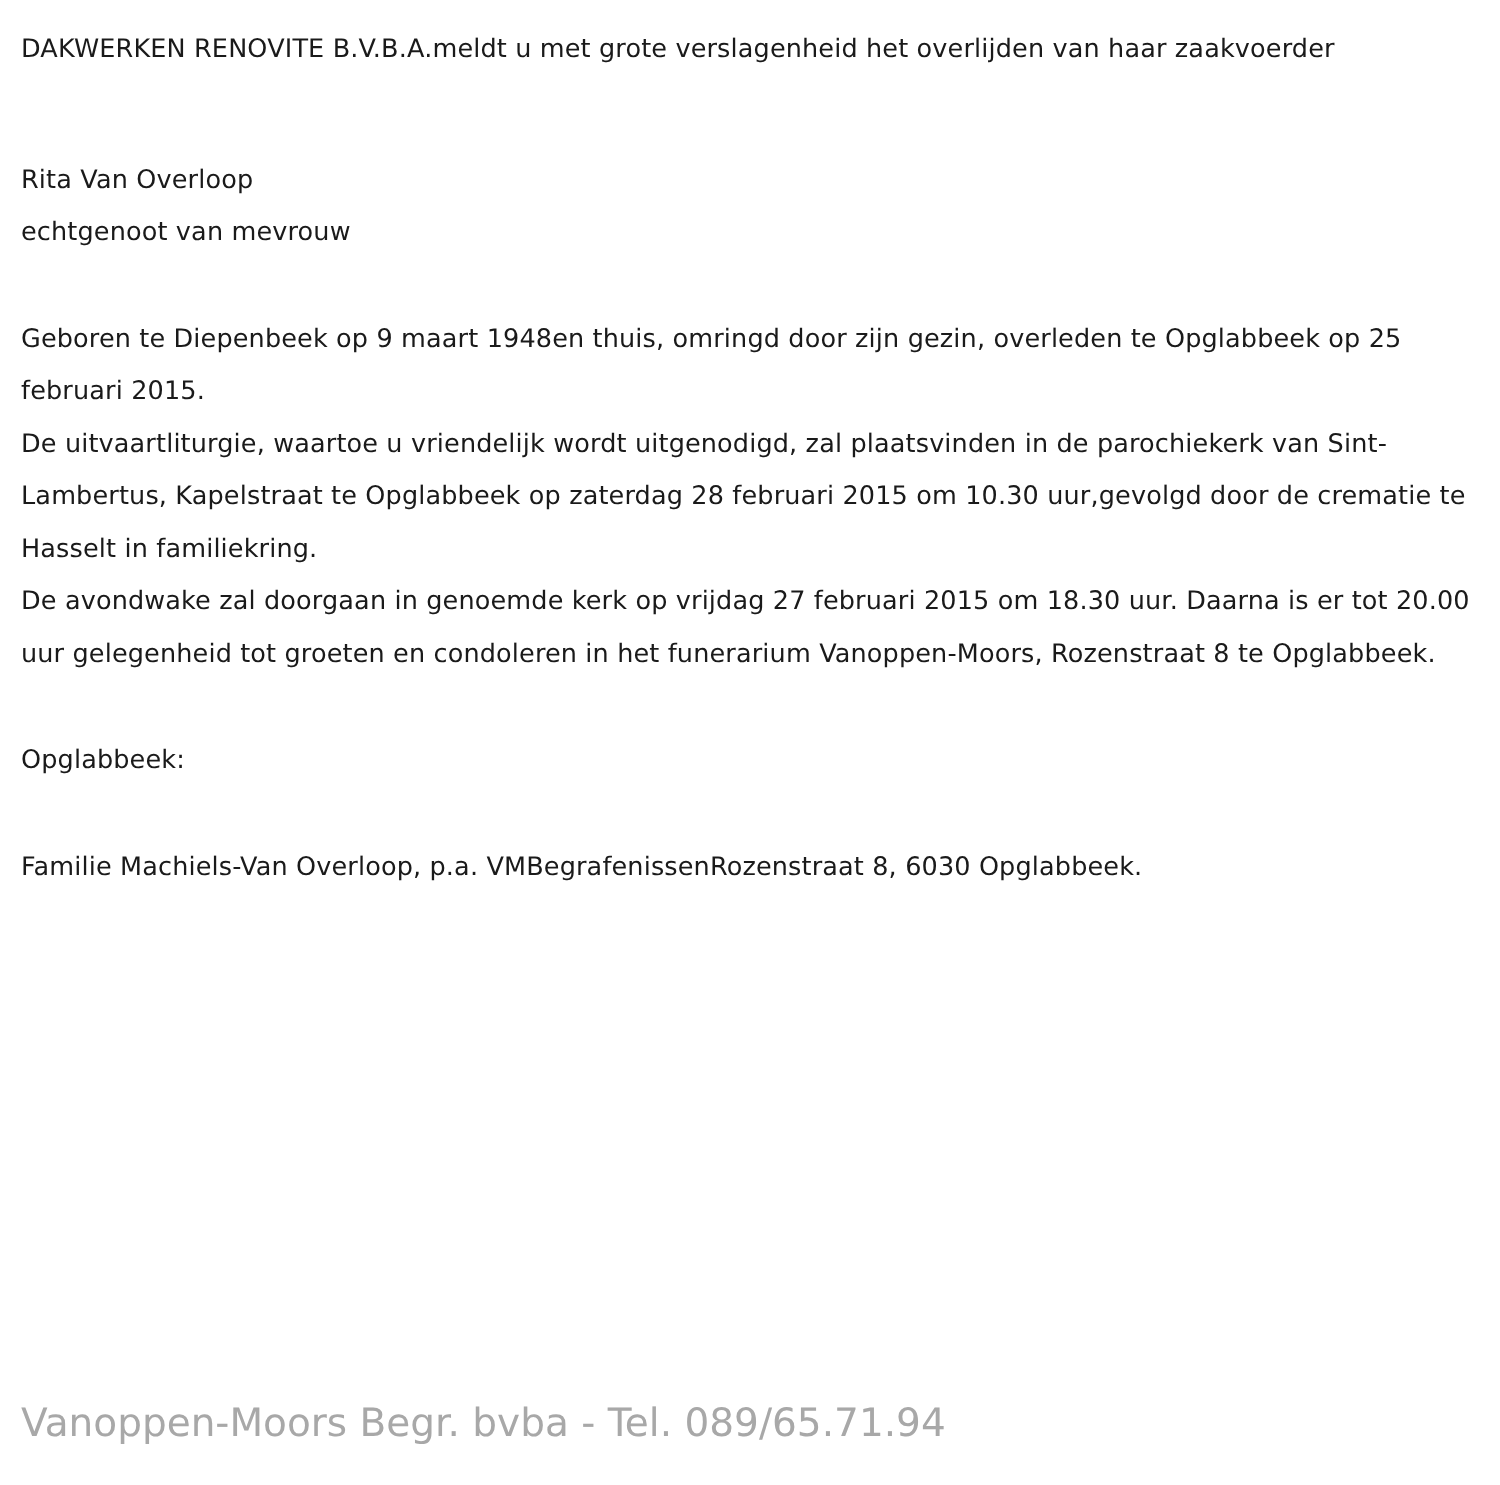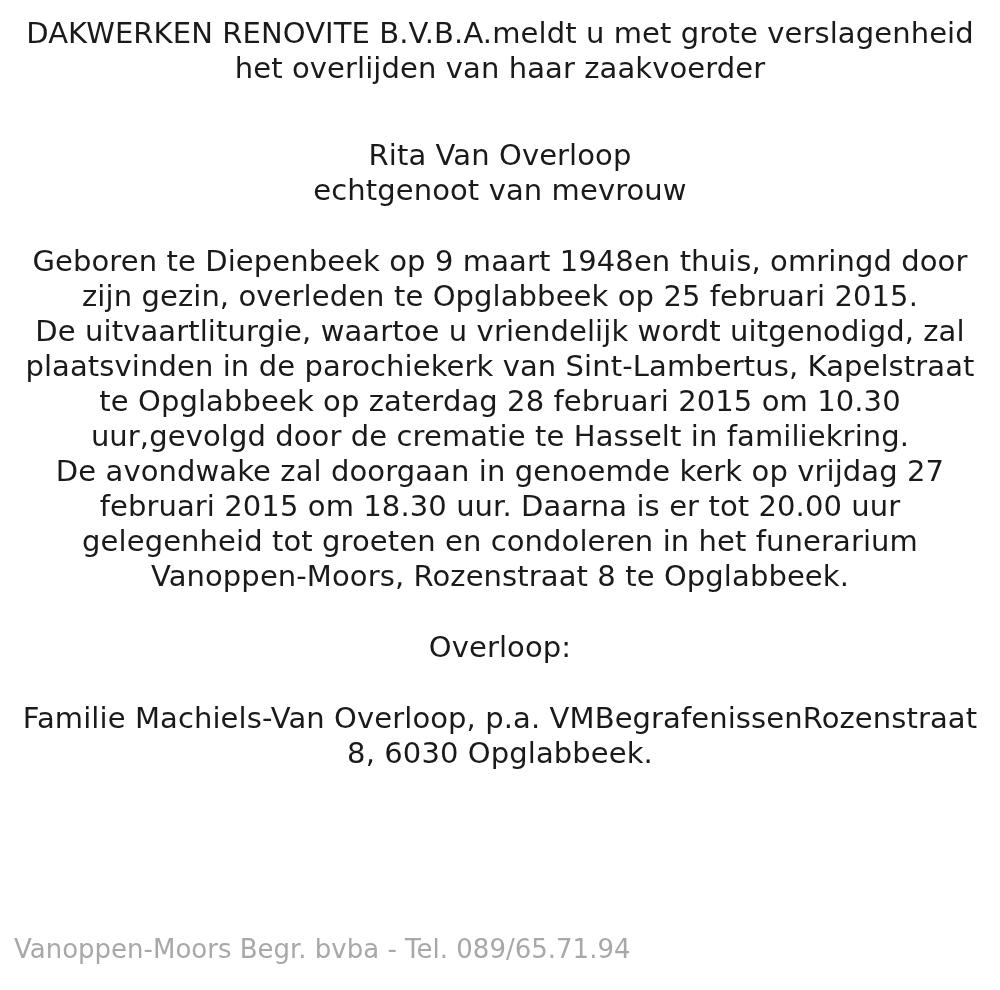--- a/index.html
+++ b/index.html
@@ -15,26 +15,25 @@
     -webkit-font-smoothing: antialiased;
   }
   .notice {
     box-sizing: border-box;
     width: 1000px;
     height: 990px;
     padding: 16px 14px 0 14px;
     position: relative;
   }
   .para {
-    font-size: 29px;
+    font-size: 17px;
     line-height: 35px;
     margin: 0;
     color: #1a1a1a;
     letter-spacing: 0.1px;
-    text-align: center;
   }
   .intro {
     margin-bottom: 0;
   }
   .name {
     font-size: 28px;
     line-height: 34px;
     font-weight: bold;
     margin: 0;
     letter-spacing: 0.2px;
@@ -77,21 +76,21 @@
   <p class="para block">echtgenoot van mevrouw</p>
 
   <div class="spacer-md"></div>
 
   <p class="para block">Geboren te Diepenbeek op 9 maart 1948en thuis, omringd door zijn gezin, overleden te Opglabbeek op 25 februari 2015.</p>
   <p class="para block">De uitvaartliturgie, waartoe u vriendelijk wordt uitgenodigd, zal plaatsvinden in de parochiekerk van Sint-Lambertus, Kapelstraat te Opglabbeek op zaterdag 28 februari 2015 om 10.30 uur,gevolgd door de crematie te Hasselt in familiekring.</p>
   <p class="para block">De avondwake zal doorgaan in genoemde kerk op vrijdag 27 februari 2015 om 18.30 uur. Daarna is er tot 20.00 uur gelegenheid tot groeten en condoleren in het funerarium Vanoppen-Moors, Rozenstraat 8 te Opglabbeek.</p>
 
   <div class="spacer-md"></div>
 
-  <p class="para block">Overloop:</p>
+  <p class="para block">Opglabbeek:</p>
 
   <div class="spacer-md"></div>
 
   <p class="para block">Familie Machiels-Van Overloop, p.a. VMBegrafenissenRozenstraat 8, 6030 Opglabbeek.</p>
 
   <div class="footer">Vanoppen-Moors Begr. bvba - Tel. 089/65.71.94</div>
 
 </div>
 
 </body></html>

